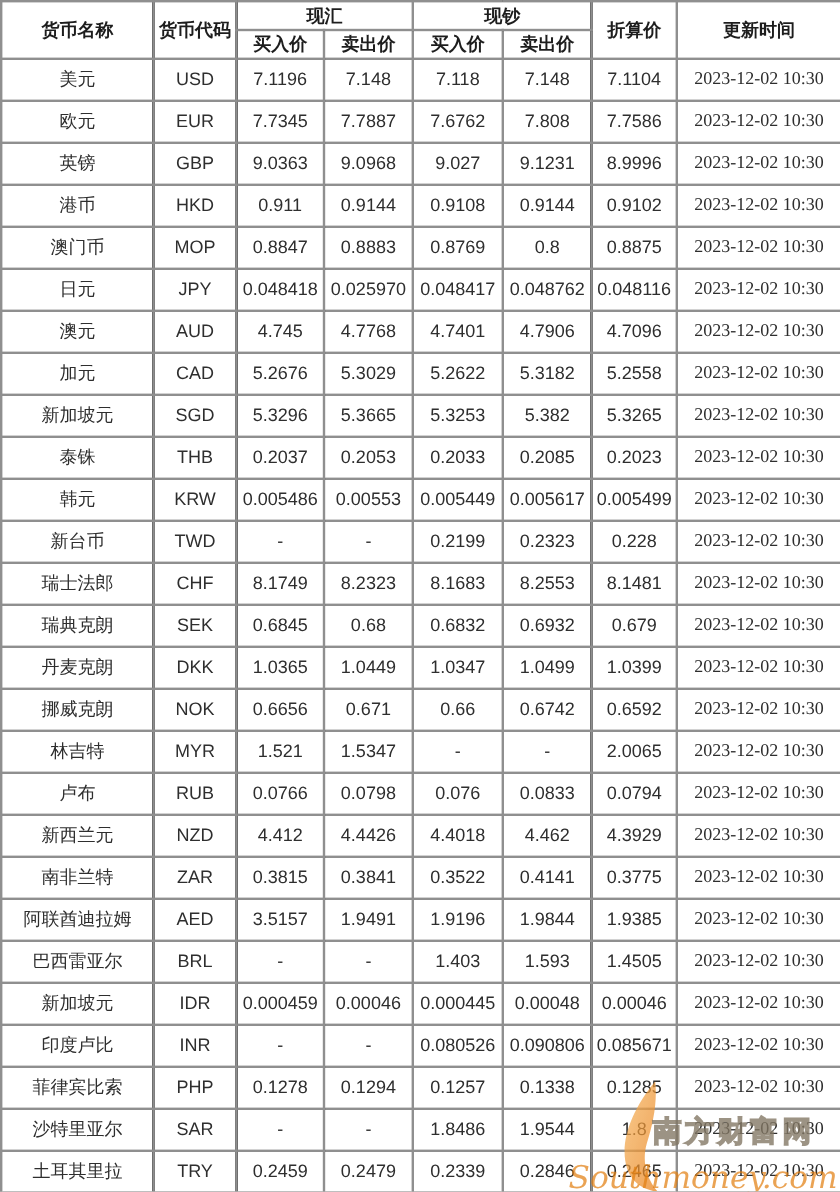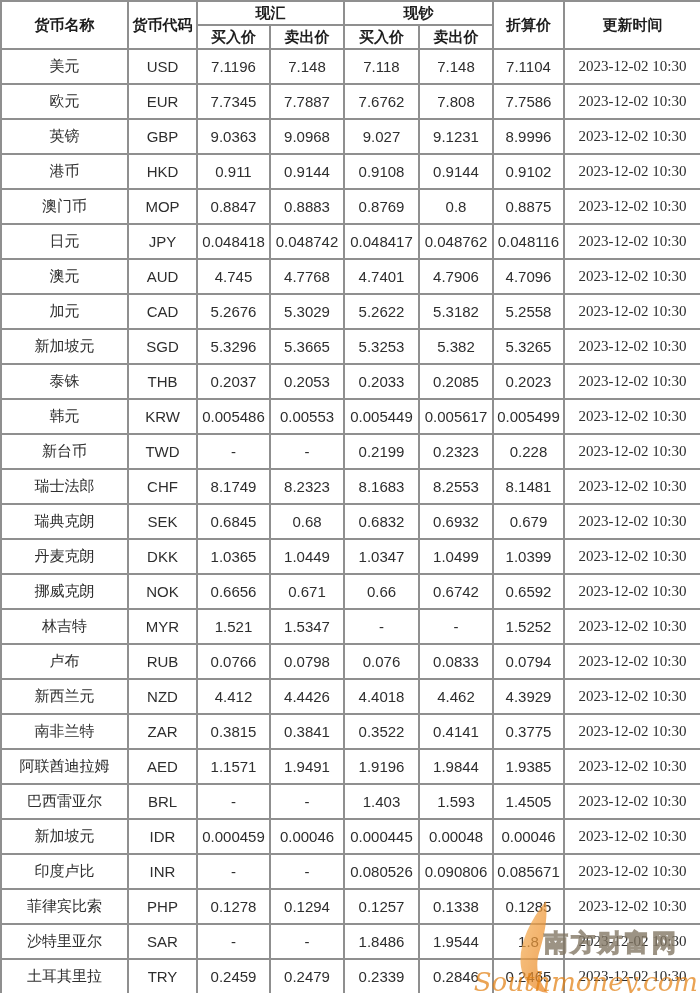--- a/index.html
+++ b/index.html
@@ -159,21 +159,21 @@
           <td>0.8883</td>
           <td>0.8769</td>
           <td>0.8</td>
           <td>0.8875</td>
           <td class="c-time">2023-12-02 10:30</td>
         </tr>
         <tr>
           <td>日元</td>
           <td>JPY</td>
           <td>0.048418</td>
-          <td>0.048742</td>
+          <td>0.025970</td>
           <td>0.048417</td>
           <td>0.048762</td>
           <td>0.048116</td>
           <td class="c-time">2023-12-02 10:30</td>
         </tr>
         <tr>
           <td>澳元</td>
           <td>AUD</td>
           <td>4.745</td>
           <td>4.7768</td>
@@ -272,21 +272,21 @@
           <td>0.6592</td>
           <td class="c-time">2023-12-02 10:30</td>
         </tr>
         <tr>
           <td>林吉特</td>
           <td>MYR</td>
           <td>1.521</td>
           <td>1.5347</td>
           <td>-</td>
           <td>-</td>
-          <td>1.5252</td>
+          <td>2.0065</td>
           <td class="c-time">2023-12-02 10:30</td>
         </tr>
         <tr>
           <td>卢布</td>
           <td>RUB</td>
           <td>0.0766</td>
           <td>0.0798</td>
           <td>0.076</td>
           <td>0.0833</td>
           <td>0.0794</td>
@@ -308,21 +308,21 @@
           <td>0.3815</td>
           <td>0.3841</td>
           <td>0.3522</td>
           <td>0.4141</td>
           <td>0.3775</td>
           <td class="c-time">2023-12-02 10:30</td>
         </tr>
         <tr>
           <td>阿联酋迪拉姆</td>
           <td>AED</td>
-          <td>1.1571</td>
+          <td>3.5157</td>
           <td>1.9491</td>
           <td>1.9196</td>
           <td>1.9844</td>
           <td>1.9385</td>
           <td class="c-time">2023-12-02 10:30</td>
         </tr>
         <tr>
           <td>巴西雷亚尔</td>
           <td>BRL</td>
           <td>-</td>

